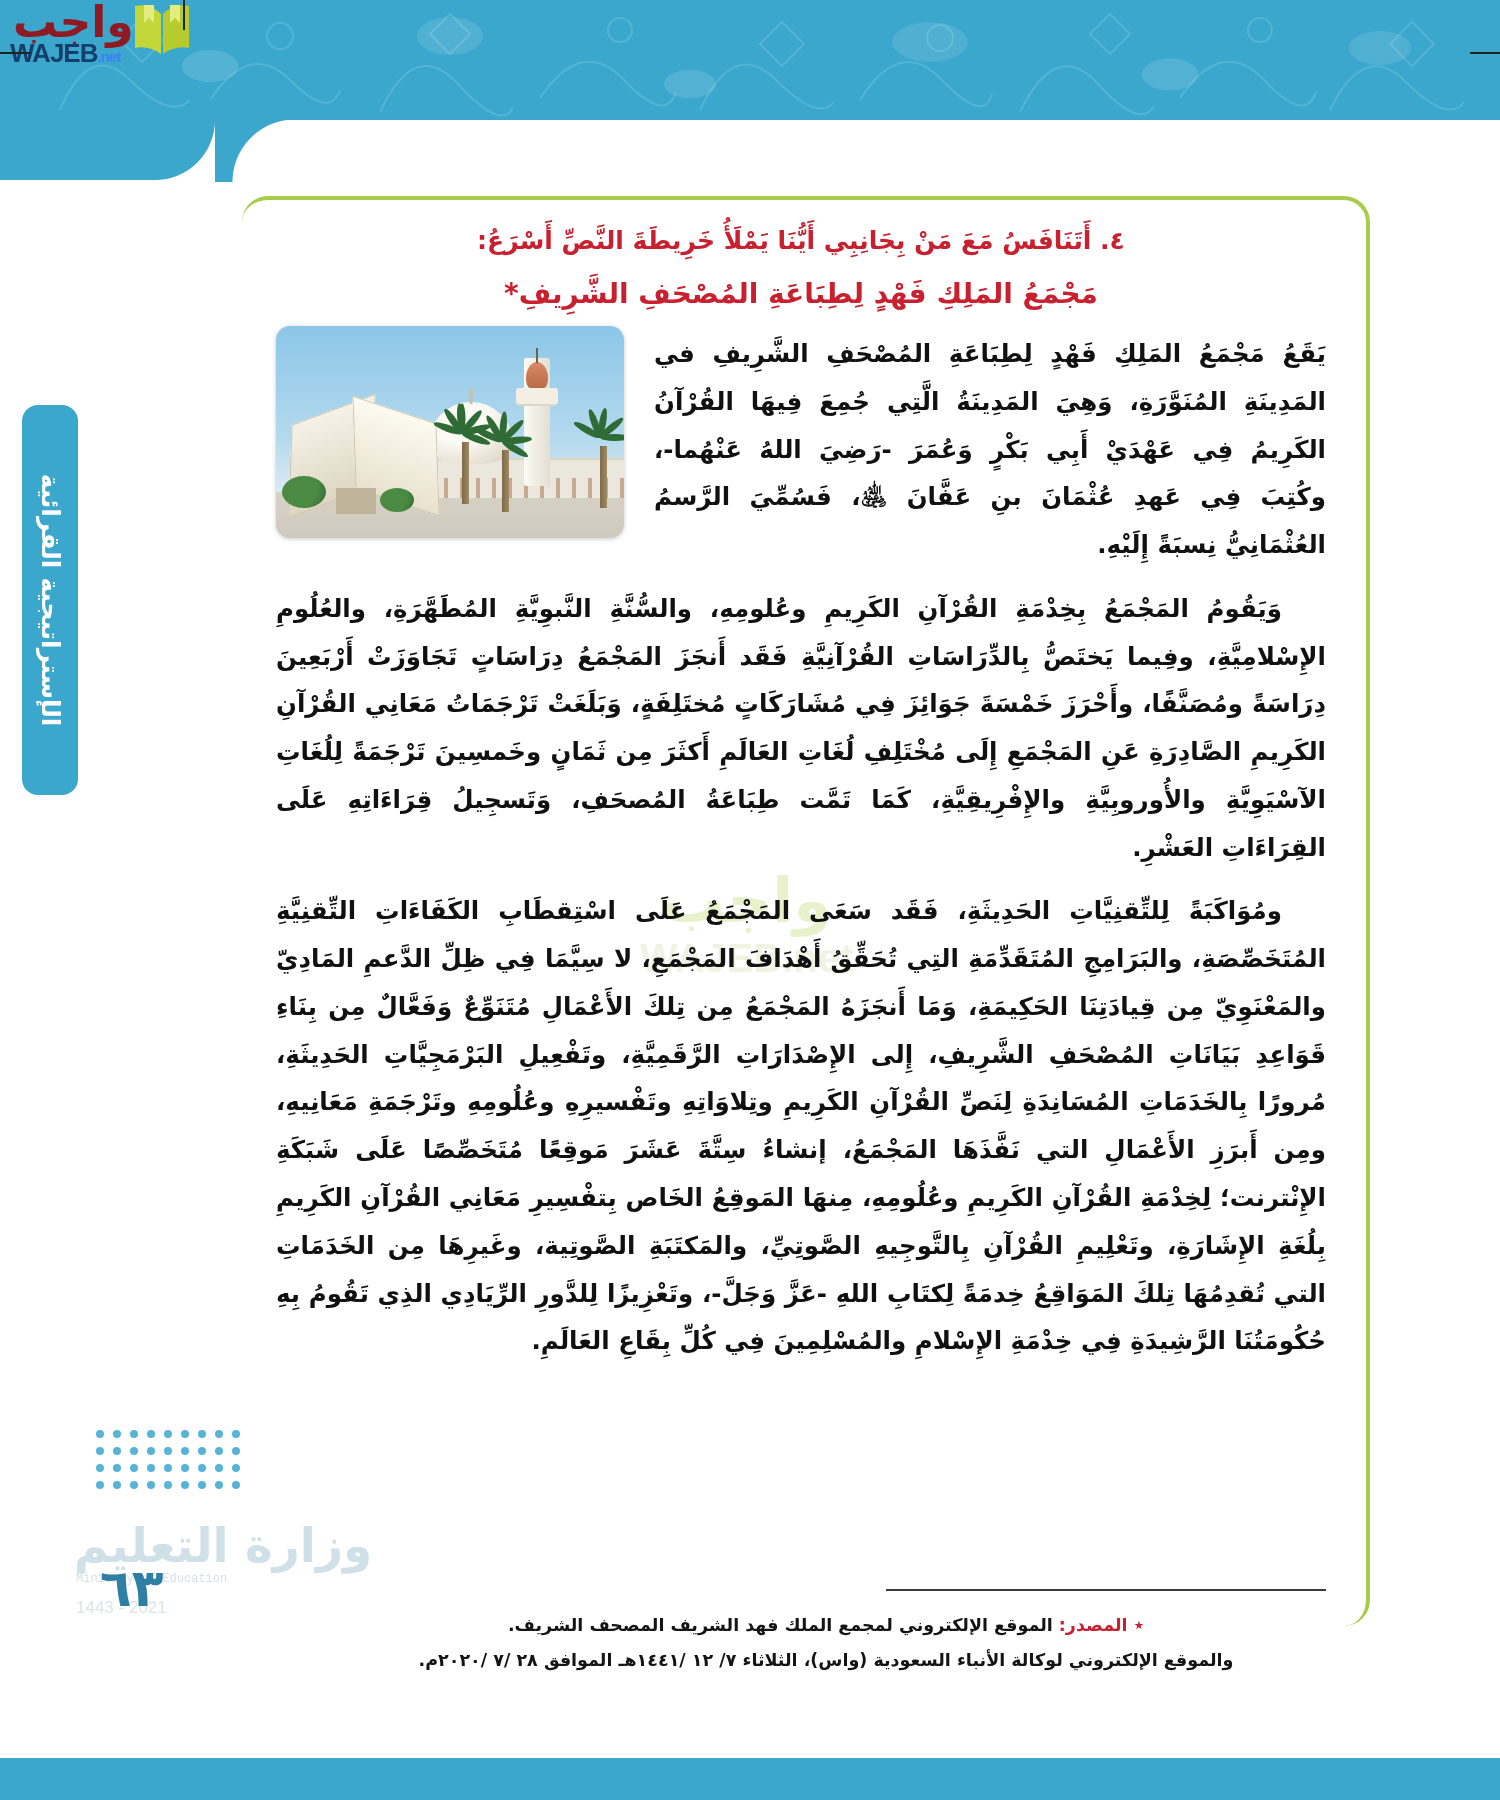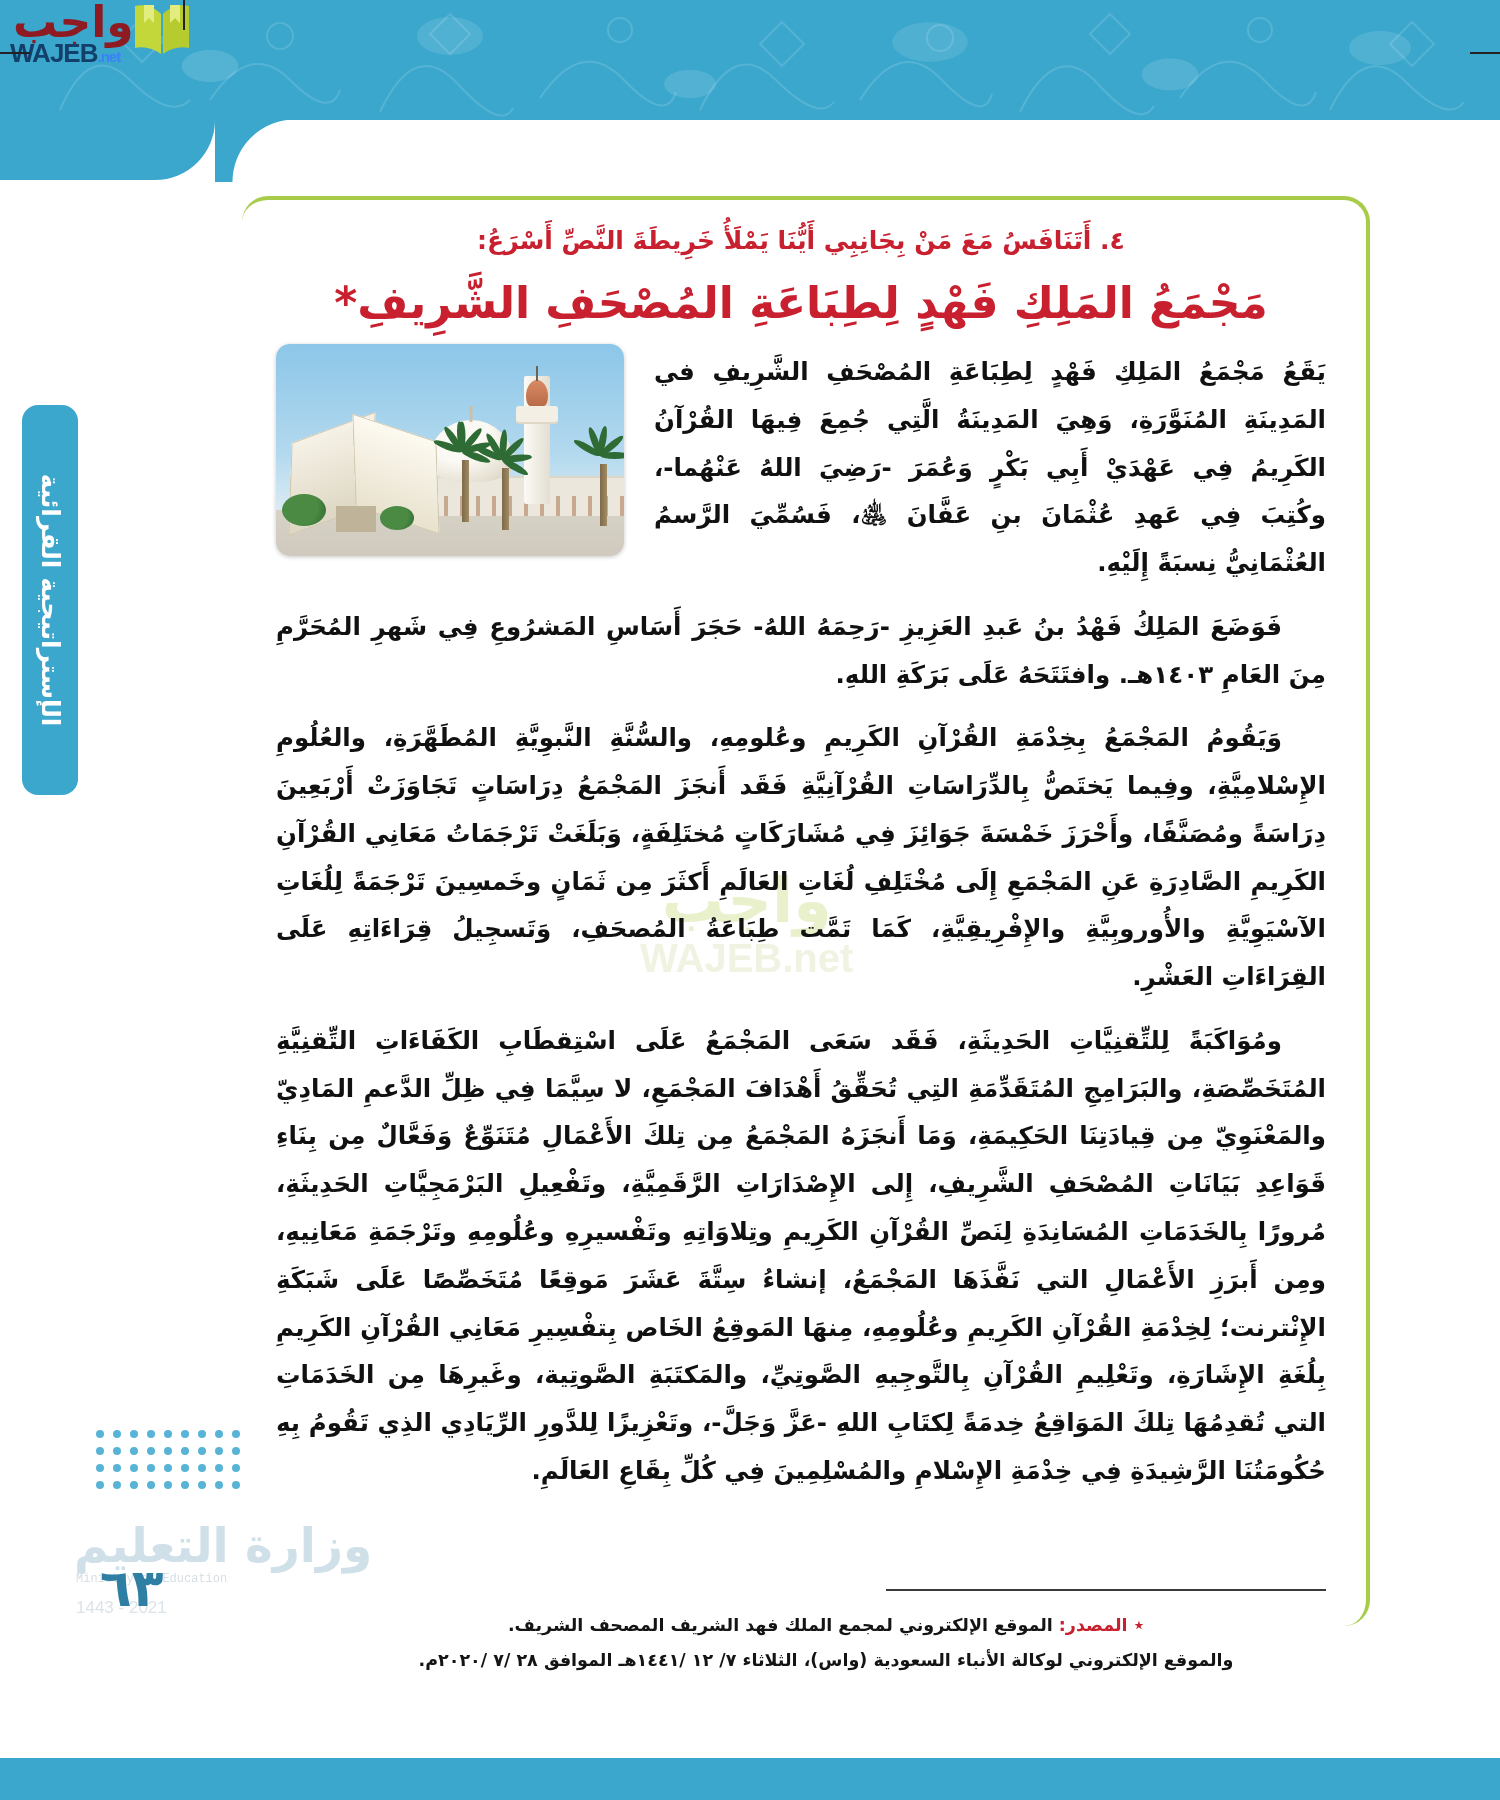--- a/index.html
+++ b/index.html
@@ -124,21 +124,21 @@
     color:#c8202e;
     font-size:25px;
     font-weight:700;
     font-family:"DejaVu Sans","Liberation Sans",sans-serif;
     margin-top:4px;
     direction:rtl;
   }
   .doc-title{
     text-align:center;
     color:#c8202e;
-    font-size:44px;
+    font-size:28px;
     font-weight:700;
     font-family:"DejaVu Sans","Liberation Sans",sans-serif;
     margin-top:22px;
     direction:rtl;
   }
 
   
   .photo{
     float:left;
     width:348px; height:212px;
@@ -466,21 +466,20 @@
         <span style="transform:rotate(210deg)"></span>
         <span style="transform:rotate(250deg)"></span>
       </div>
     </div>
     <div class="tree-bush" style="left:6px;bottom:30px;"></div>
     <div class="tree-bush" style="left:104px;bottom:26px;width:34px;height:24px;"></div>
   </div>
 
   <div class="body-text">
     <p class="first">يَقَعُ مَجْمَعُ المَلِكِ فَهْدٍ لِطِبَاعَةِ المُصْحَفِ الشَّرِيفِ في المَدِينَةِ المُنَوَّرَةِ، وَهِيَ المَدِينَةُ الَّتِي جُمِعَ فِيهَا القُرْآنُ الكَرِيمُ فِي عَهْدَيْ أَبِي بَكْرٍ وَعُمَرَ -رَضِيَ اللهُ عَنْهُما-، وكُتِبَ فِي عَهدِ عُثْمَانَ بنِ عَفَّانَ ﵁، فَسُمِّيَ الرَّسمُ العُثْمَانِيُّ نِسبَةً إِلَيْهِ.</p>
-    <p>فَوَضَعَ المَلِكُ فَهْدُ بنُ عَبدِ العَزِيزِ -رَحِمَهُ اللهُ- حَجَرَ أَسَاسِ المَشرُوعِ فِي شَهرِ المُحَرَّمِ مِنَ العَامِ ١٤٠٣هـ. وافتَتَحَهُ عَلَى بَرَكَةِ اللهِ.</p>
     <p>وَيَقُومُ المَجْمَعُ بِخِدْمَةِ القُرْآنِ الكَرِيمِ وعُلومِهِ، والسُّنَّةِ النَّبوِيَّةِ المُطَهَّرَةِ، والعُلُومِ الإِسْلامِيَّةِ، وفِيما يَختَصُّ بِالدِّرَاسَاتِ القُرْآنِيَّةِ فَقَد أَنجَزَ المَجْمَعُ دِرَاسَاتٍ تَجَاوَزَتْ أَرْبَعِينَ دِرَاسَةً ومُصَنَّفًا، وأَحْرَزَ خَمْسَةَ جَوَائِزَ فِي مُشَارَكَاتٍ مُختَلِفَةٍ، وَبَلَغَتْ تَرْجَمَاتُ مَعَانِي القُرْآنِ الكَرِيمِ الصَّادِرَةِ عَنِ المَجْمَعِ إِلَى مُخْتَلِفِ لُغَاتِ العَالَمِ أَكثَرَ مِن ثَمَانٍ وخَمسِينَ تَرْجَمَةً لِلُغَاتِ الآسْيَوِيَّةِ والأُوروبِيَّةِ والإِفْرِيقِيَّةِ، كَمَا تَمَّت طِبَاعَةُ المُصحَفِ، وَتَسجِيلُ قِرَاءَاتِهِ عَلَى القِرَاءَاتِ العَشْرِ.</p>
     <p>ومُوَاكَبَةً لِلتِّقنِيَّاتِ الحَدِيثَةِ، فَقَد سَعَى المَجْمَعُ عَلَى اسْتِقطَابِ الكَفَاءَاتِ التِّقنِيَّةِ المُتَخَصِّصَةِ، والبَرَامِجِ المُتَقَدِّمَةِ التِي تُحَقِّقُ أَهْدَافَ المَجْمَعِ، لا سِيَّمَا فِي ظِلِّ الدَّعمِ المَادِيّ والمَعْنَوِيّ مِن قِيادَتِنَا الحَكِيمَةِ، وَمَا أَنجَزَهُ المَجْمَعُ مِن تِلكَ الأَعْمَالِ مُتَنَوِّعٌ وَفَعَّالٌ مِن بِنَاءِ قَوَاعِدِ بَيَانَاتِ المُصْحَفِ الشَّرِيفِ، إِلى الإِصْدَارَاتِ الرَّقَمِيَّةِ، وتَفْعِيلِ البَرْمَجِيَّاتِ الحَدِيثَةِ، مُرورًا بِالخَدَمَاتِ المُسَانِدَةِ لِنَصِّ القُرْآنِ الكَرِيمِ وتِلاوَاتِهِ وتَفْسيرِهِ وعُلُومِهِ وتَرْجَمَةِ مَعَانِيهِ، ومِن أَبرَزِ الأَعْمَالِ التي نَفَّذَهَا المَجْمَعُ، إنشاءُ سِتَّةَ عَشَرَ مَوقِعًا مُتَخَصِّصًا عَلَى شَبَكَةِ الإِنْترنت؛ لِخِدْمَةِ القُرْآنِ الكَرِيمِ وعُلُومِهِ، مِنهَا المَوقِعُ الخَاص بِتفْسِيرِ مَعَانِي القُرْآنِ الكَرِيمِ بِلُغَةِ الإِشَارَةِ، وتَعْلِيمِ القُرْآنِ بِالتَّوجِيهِ الصَّوتِيِّ، والمَكتَبَةِ الصَّوتِية، وغَيرِهَا مِن الخَدَمَاتِ التي تُقدِمُهَا تِلكَ المَوَاقِعُ خِدمَةً لِكتَابِ اللهِ -عَزَّ وَجَلَّ-، وتَعْزِيزًا لِلدَّورِ الرِّيَادِي الذِي تَقُومُ بِهِ حُكُومَتُنَا الرَّشِيدَةِ فِي خِدْمَةِ الإِسْلامِ والمُسْلِمِينَ فِي كُلِّ بِقَاعِ العَالَمِ.</p>
   </div>
 </div>
 
 <div class="footnote">
   <div class="foot-rule"></div>
   <div class="foot-line">
     <span class="foot-star">٭</span>
     <span class="foot-key">المصدر:</span>

